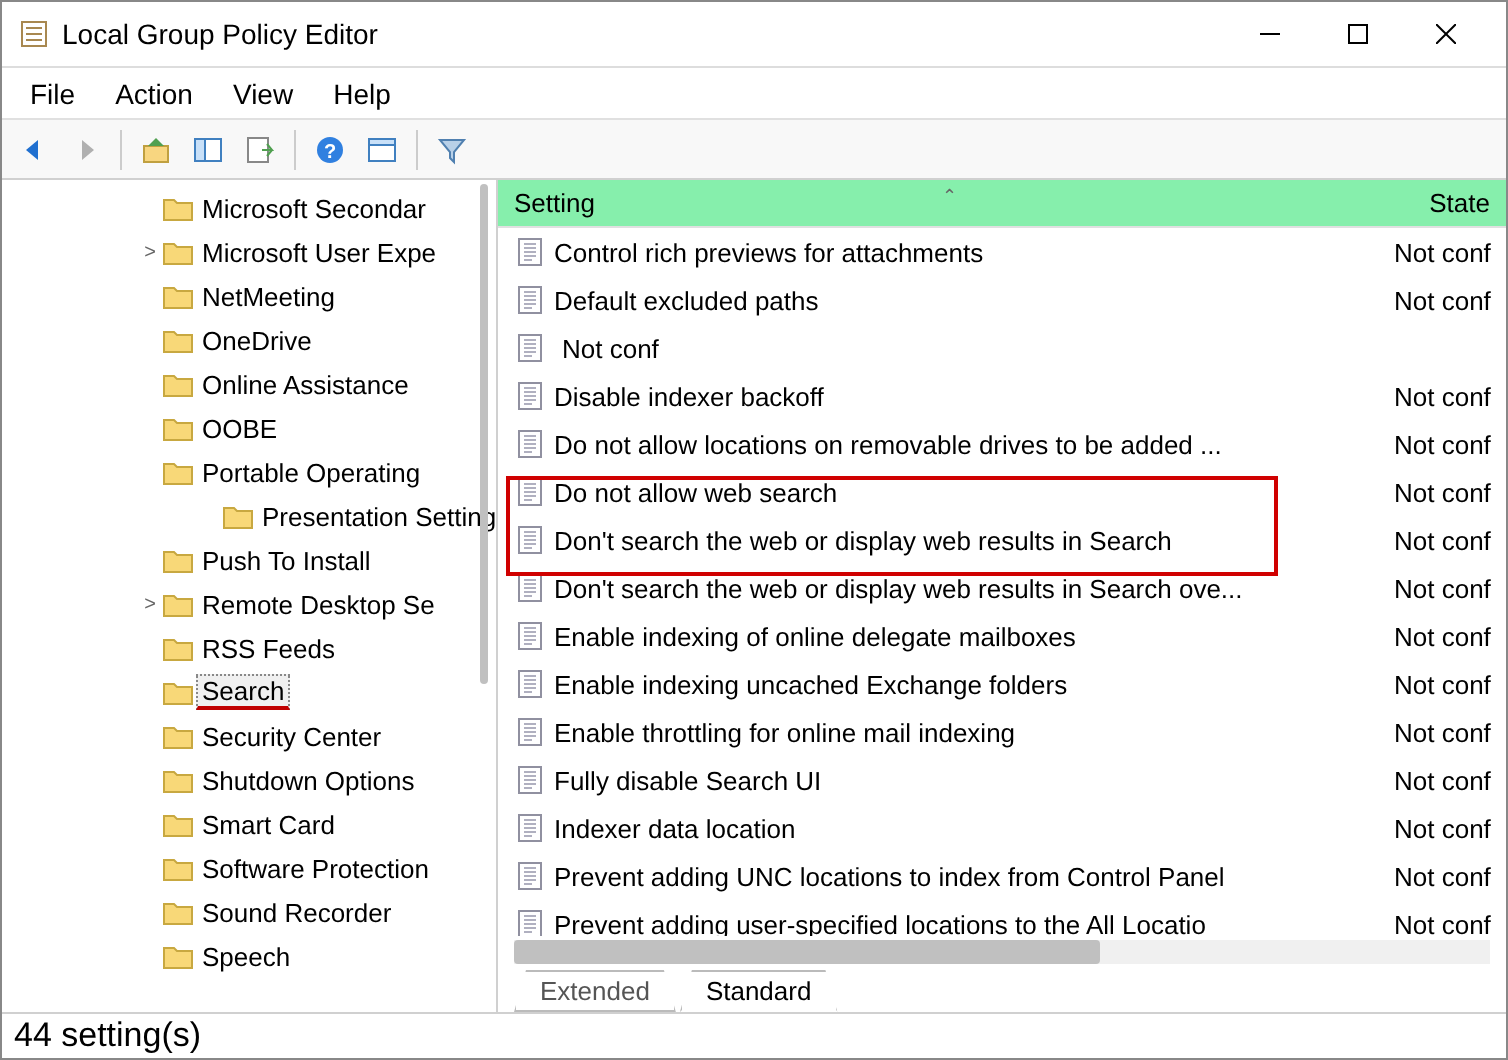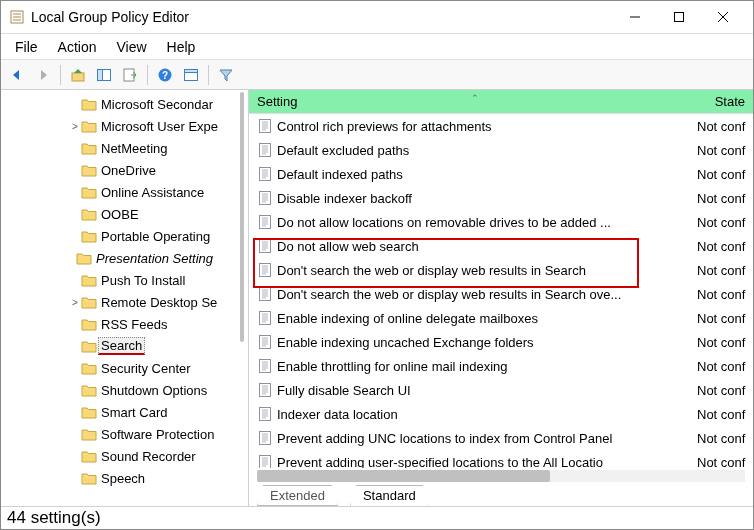--- a/index.html
+++ b/index.html
@@ -157,21 +157,21 @@
   left: 0; top: 0;
   width: 60%; height: 100%;
   background: #c0c0c0;
   border-radius: 2px;
 }
 .tabbar {
   height: 24px;
   display: flex;
   align-items: flex-end;
   padding-left: 8px;
-  gap: 12px;
+  gap: 2px;
   background: #fff;
 }
 .tab {
   padding: 2px 12px;
   border: 1px solid #bbb;
   border-top: 1px solid #bbb;
   background: #fff;
   cursor: default;
   font-size: 13px;
   clip-path: polygon(6px 0, calc(100% - 6px) 0, 100% 100%, 0 100%);
@@ -339,21 +339,21 @@
         </div>
         <div class="tree-row" style="padding-left: 68px;">
           <span class="expander"></span>
           <span class="folder-icon">
             <svg width="16" height="14">
               <path d="M1 3 L6 3 L7.5 4.5 L15 4.5 L15 13 L1 13 Z" fill="#f8d878" stroke="#c8a840"></path>
             </svg>
           </span>
           <span class="label">Portable Operating</span>
         </div>
-        <div class="tree-row" style="padding-left: 63px; font-style: italic;">
+        <div class="tree-row" style="padding-left: 98px;">
           <span class="expander"></span>
           <span class="folder-icon">
             <svg width="16" height="14">
               <path d="M1 3 L6 3 L7.5 4.5 L15 4.5 L15 13 L1 13 Z" fill="#f8d878" stroke="#c8a840"></path>
             </svg>
           </span>
           <span class="label">Presentation Setting</span>
         </div>
         <div class="tree-row" style="padding-left: 68px;">
           <span class="expander"></span>
@@ -492,21 +492,20 @@
             <span class="row-icon">
               <svg width="16" height="16">
                 <rect x="2.5" y="1.5" width="11" height="13" fill="#fff" stroke="#9090a0"></rect>
                 <line x1="5" y1="4" x2="11" y2="4" stroke="#b0b0c0"></line>
                 <line x1="5" y1="6" x2="11" y2="6" stroke="#b0b0c0"></line>
                 <line x1="5" y1="8" x2="11" y2="8" stroke="#b0b0c0"></line>
                 <line x1="5" y1="10" x2="11" y2="10" stroke="#b0b0c0"></line>
                 <line x1="5" y1="12" x2="9" y2="12" stroke="#b0b0c0"></line>
               </svg>
             </span>
-            <span class="row-label">Default indexed paths</span>
             <span class="row-state">Not conf</span>
           </div>
           <div class="list-row">
             <span class="row-icon">
               <svg width="16" height="16">
                 <rect x="2.5" y="1.5" width="11" height="13" fill="#fff" stroke="#9090a0"></rect>
                 <line x1="5" y1="4" x2="11" y2="4" stroke="#b0b0c0"></line>
                 <line x1="5" y1="6" x2="11" y2="6" stroke="#b0b0c0"></line>
                 <line x1="5" y1="8" x2="11" y2="8" stroke="#b0b0c0"></line>
                 <line x1="5" y1="10" x2="11" y2="10" stroke="#b0b0c0"></line>

